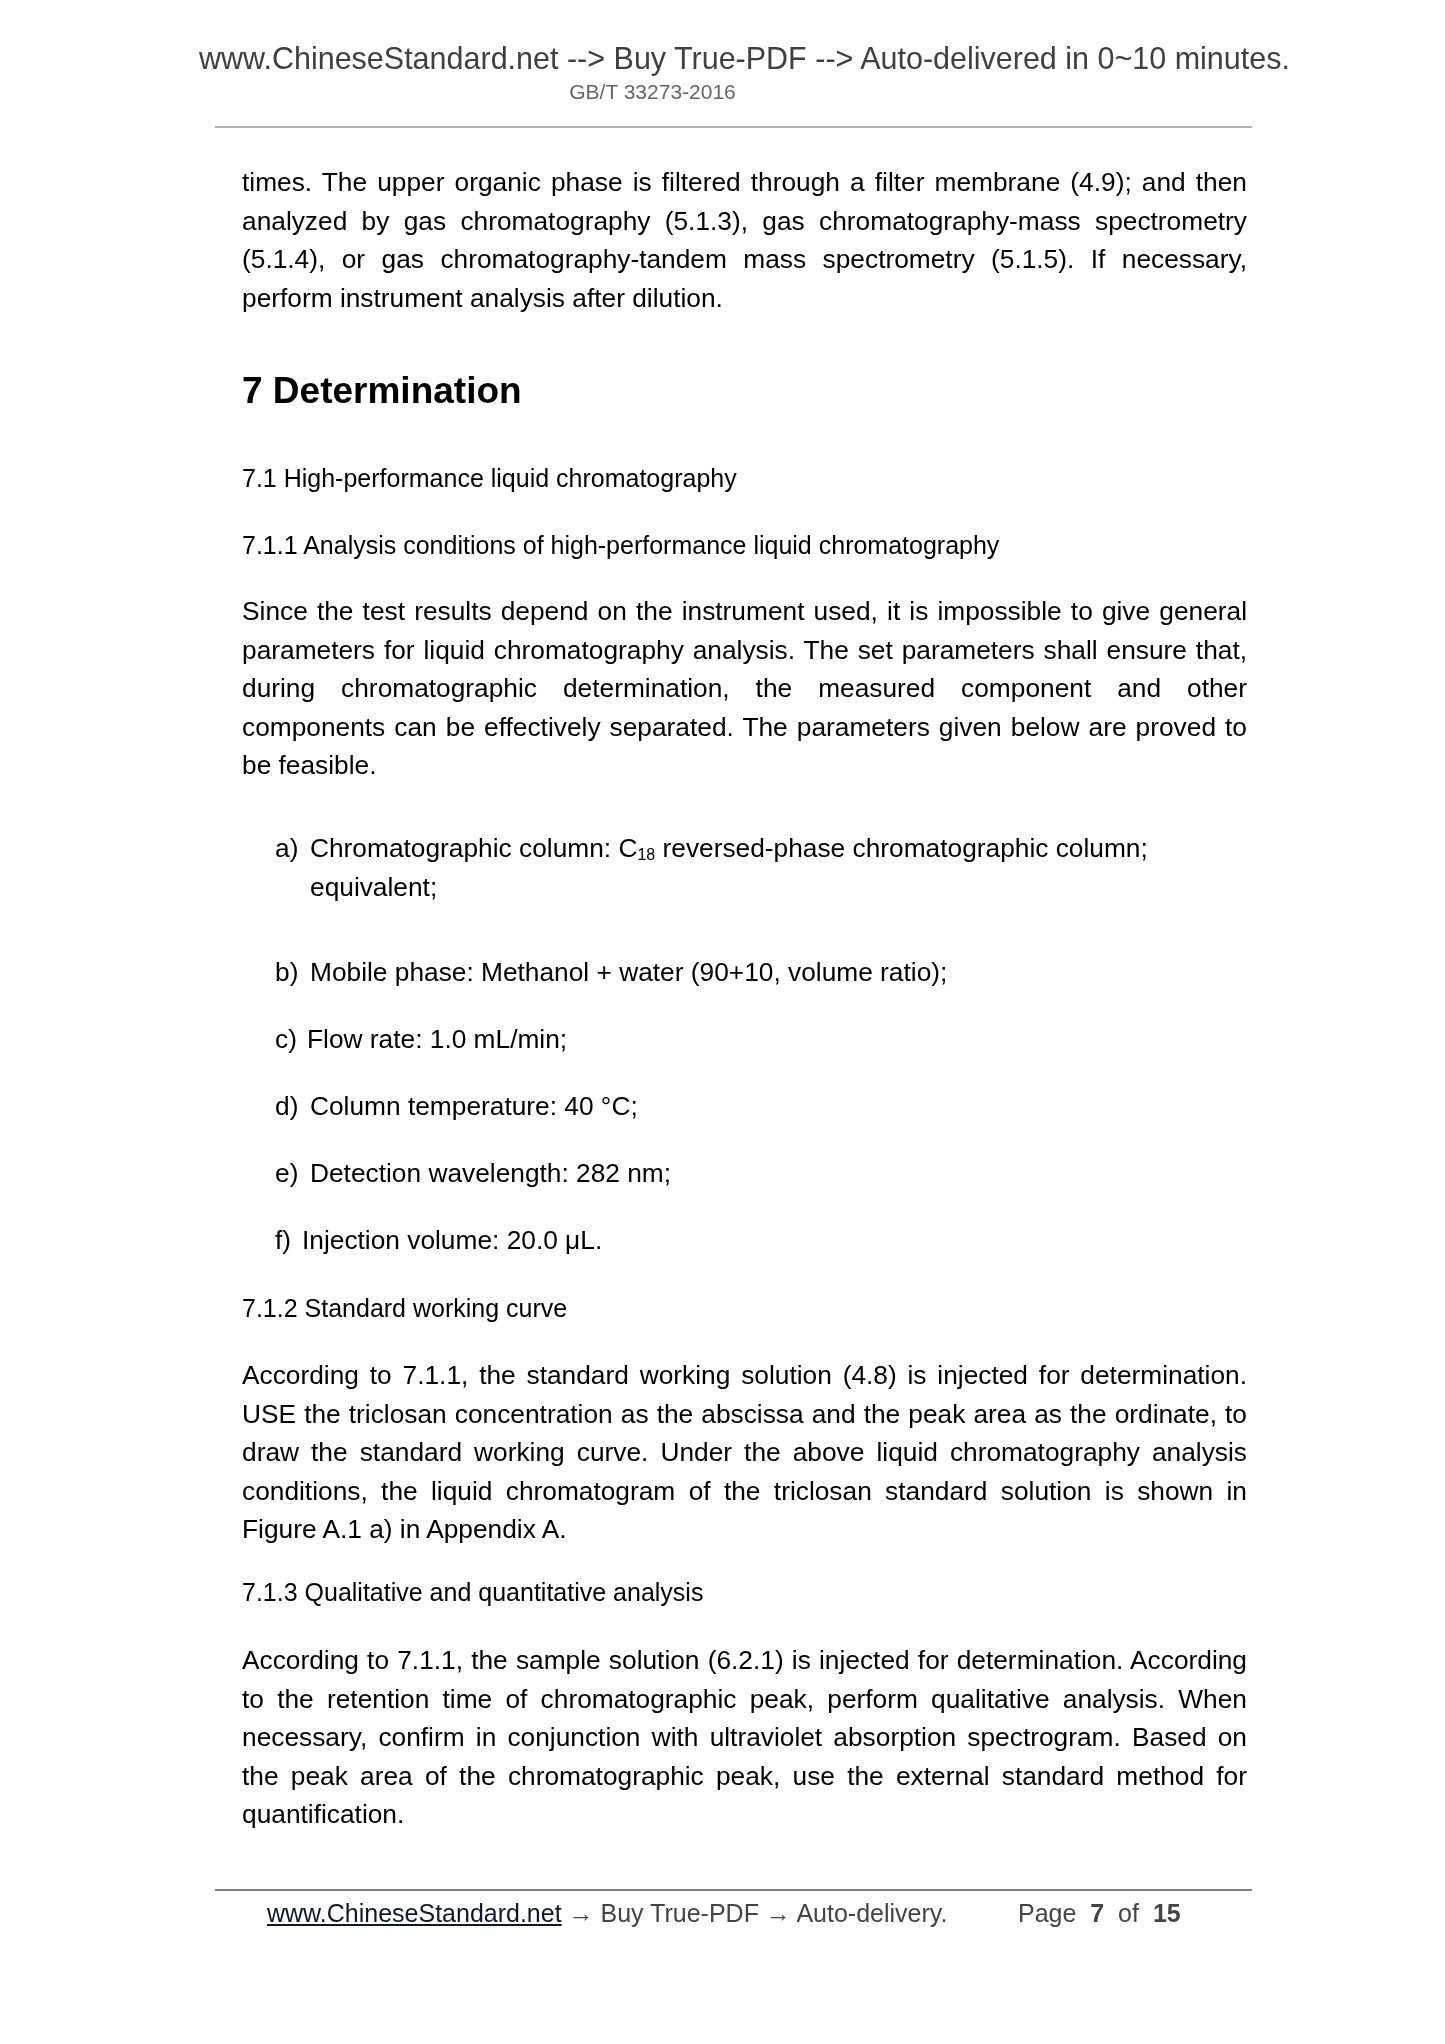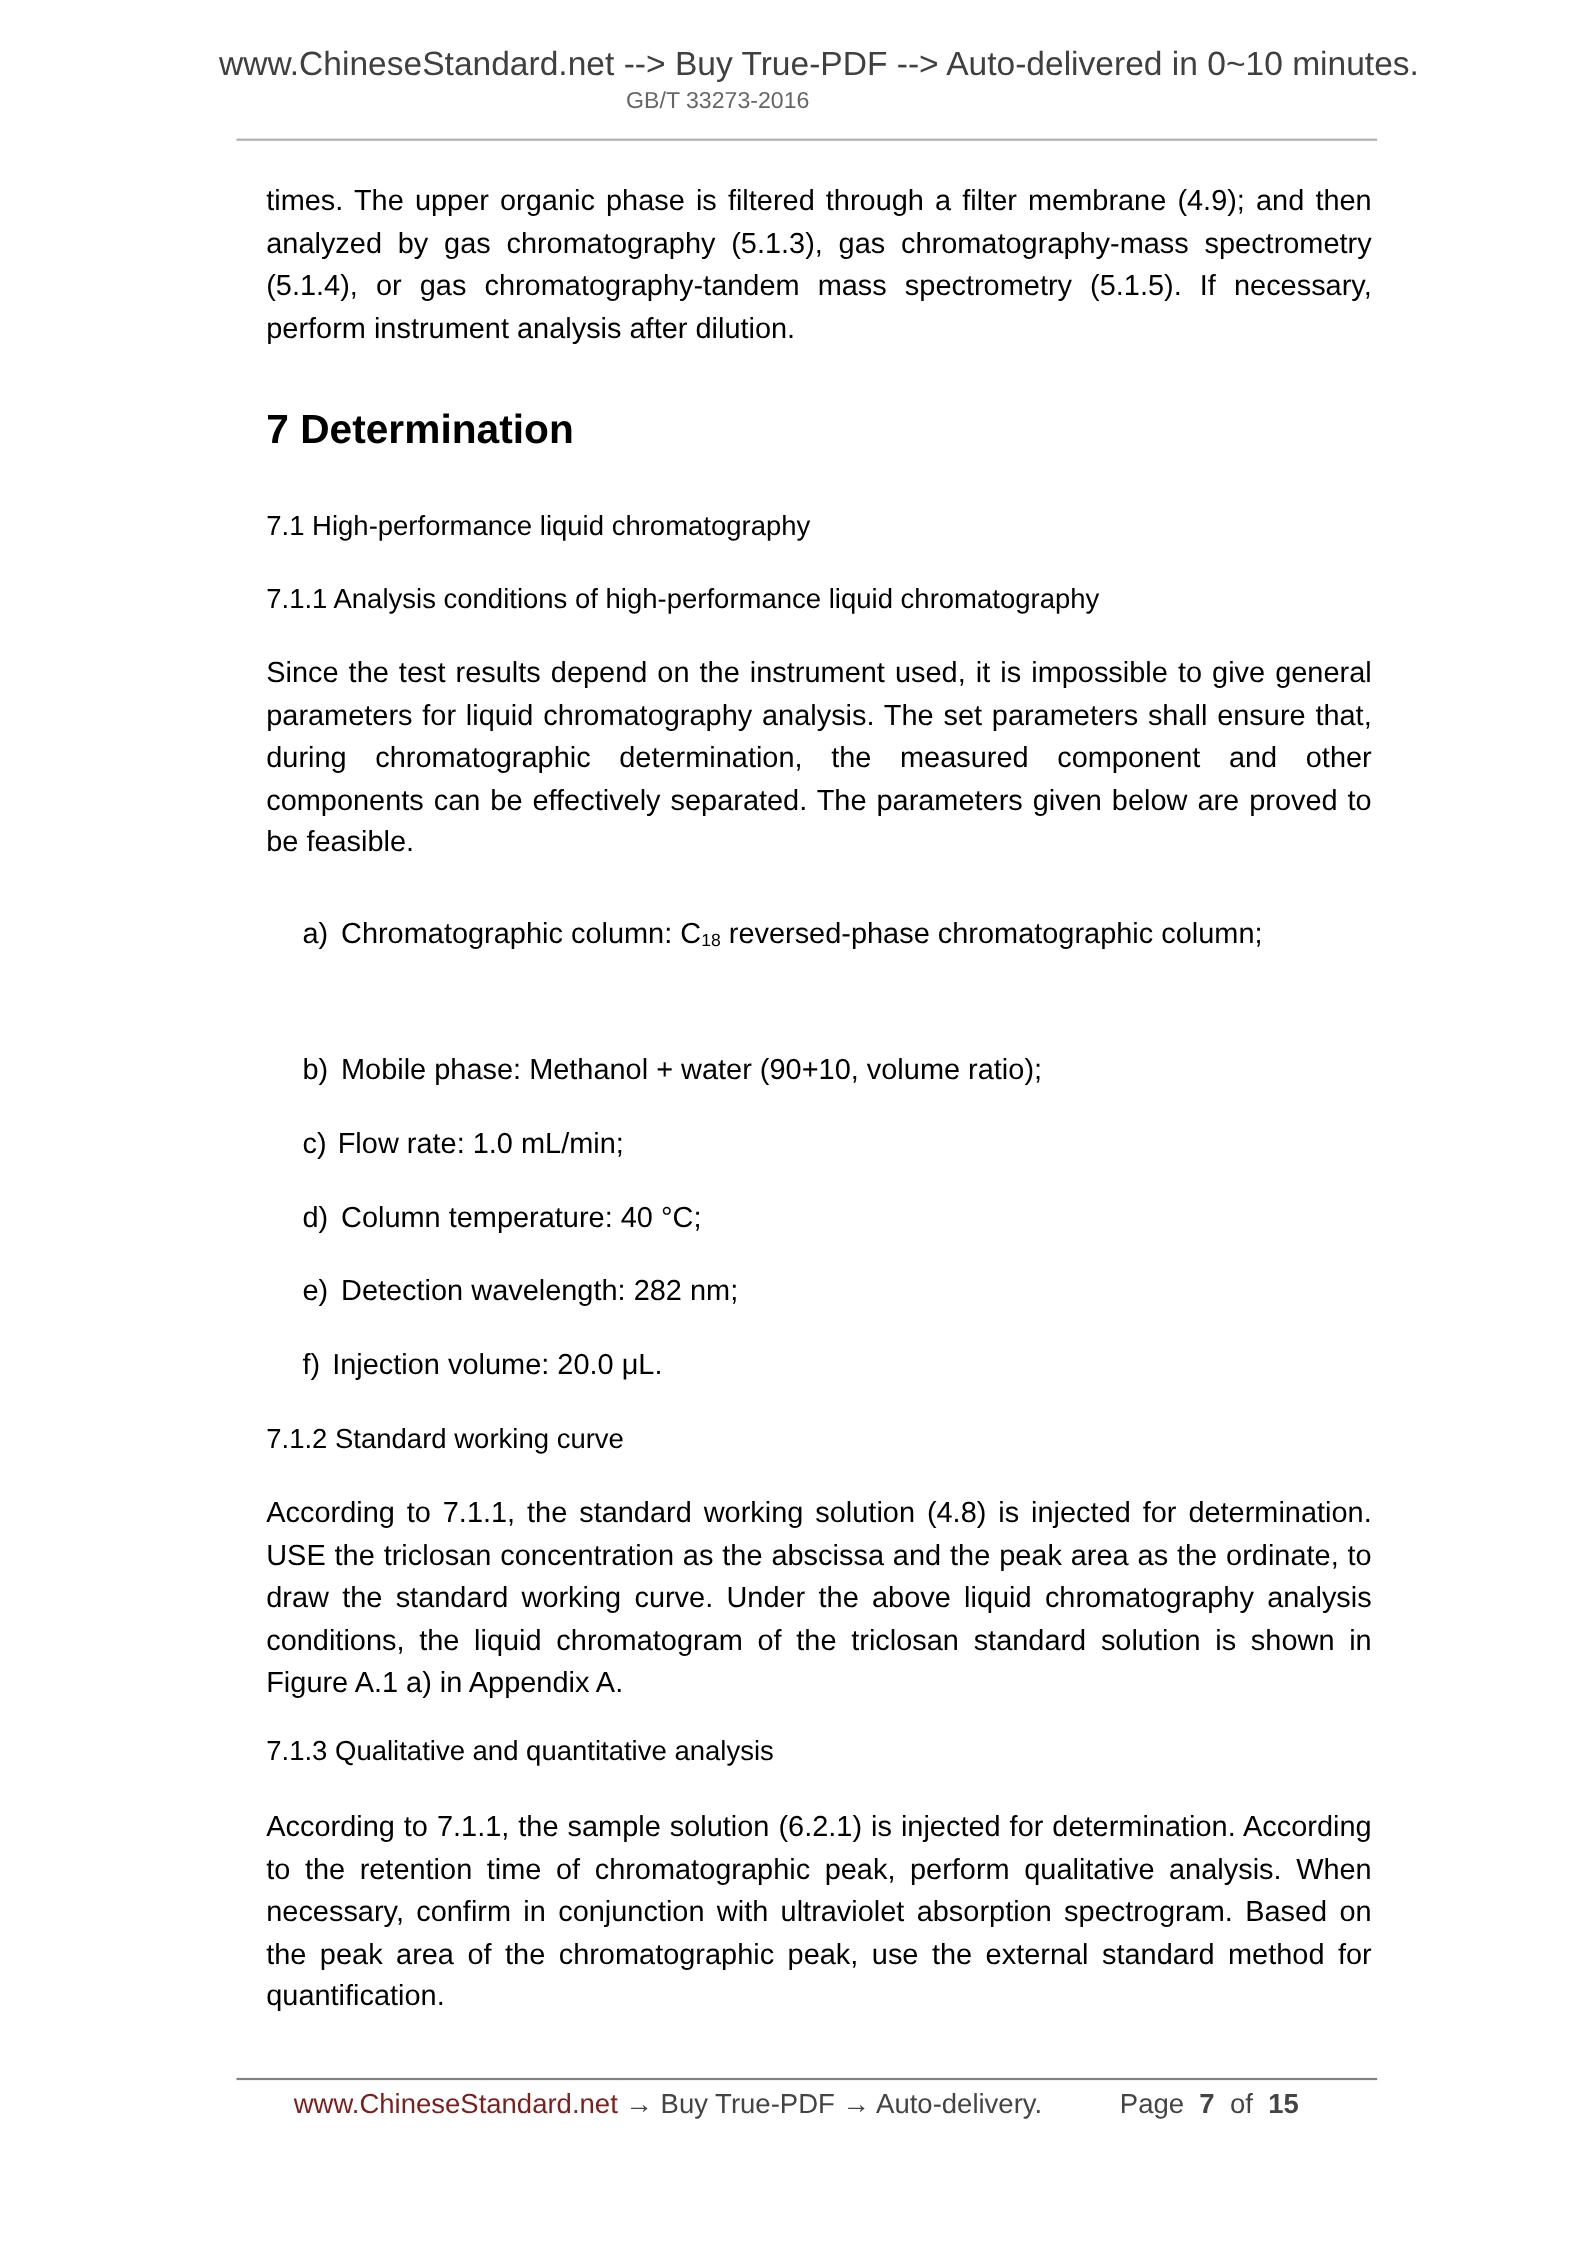--- a/index.html
+++ b/index.html
@@ -12,40 +12,41 @@
   .rule-bot { left: 215px; width: 1015px; top: 1889px; height: 2px; background: #808080; }
   .para { left: 220px; width: 1005px; font-size: 26.3px; line-height: 38.5px; text-align: justify; text-align-last: left; }
   .h1 { left: 220px; font-size: 37px; font-weight: bold; line-height: 44px; white-space: nowrap; }
   .h2 { left: 220px; font-size: 25px; font-weight: normal; line-height: 32px; white-space: nowrap; }
   .li { left: 253px; width: 972px; font-size: 26.3px; line-height: 38.5px; }
   .li .lbl { display: inline-block; width: 35px; }
   .li .cont { display: block; padding-left: 35px; }
   .li .first { display: inline; }
   sub { font-size: 16px; vertical-align: -3px; line-height: 0; }
   .footer { top: 1898px; font-size: 25px; color: #444; line-height: 30px; white-space: nowrap; }
-  .footer a { color: #7f1d1d; }
+  .footer a { color: #0f172a; text-decoration: underline; }
   .footer b { font-weight: bold; color: #444; }
 </style>
 </head>
 <body>
 
 <div class="abs hdr-main">www.ChineseStandard.net --&gt; Buy True-PDF --&gt; Auto-delivered in 0~10 minutes.</div>
 <div class="abs hdr-sub">GB/T 33273-2016</div>
 <div class="abs rule-top"></div>
 
 <div class="abs para" style="top:163px;">times. The upper organic phase is filtered through a filter membrane (4.9); and then analyzed by gas chromatography (5.1.3), gas chromatography-mass spectrometry (5.1.4), or gas chromatography-tandem mass spectrometry (5.1.5). If necessary, perform instrument analysis after dilution.</div>
 
 <div class="abs h1" style="top:369px;">7 Determination</div>
 <div class="abs h2" style="top:462px;">7.1 High-performance liquid chromatography</div>
 <div class="abs h2" style="top:529px;">7.1.1 Analysis conditions of high-performance liquid chromatography</div>
 
 <div class="abs para" style="top:592px;">Since the test results depend on the instrument used, it is impossible to give general parameters for liquid chromatography analysis. The set parameters shall ensure that, during chromatographic determination, the measured component and other components can be effectively separated. The parameters given below are proved to be feasible.</div>
 
 <div class="abs li" style="top:809px;margin-top:20px;">
   <span class="lbl">a)</span><span class="first"><span>Chromatographic column: C</span><sub>18</sub><span> reversed-phase chromatographic column;</span></span>
+  <span class="cont">equivalent;</span>
 </div>
 
 <div class="abs li" style="top:953px;">
   <span class="lbl">b)</span><span>Mobile phase: Methanol + water (90+10, volume ratio);</span>
 </div>
 <div class="abs li" style="top:1020px;">
   <span class="lbl" style="width:32px">c)</span><span>Flow rate: 1.0 mL/min;</span>
 </div>
 <div class="abs li" style="top:1087px;">
   <span class="lbl">d)</span><span>Column temperature: 40 °C;</span>

